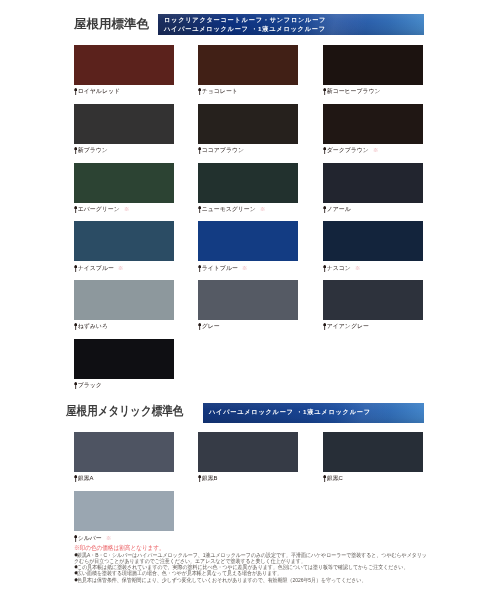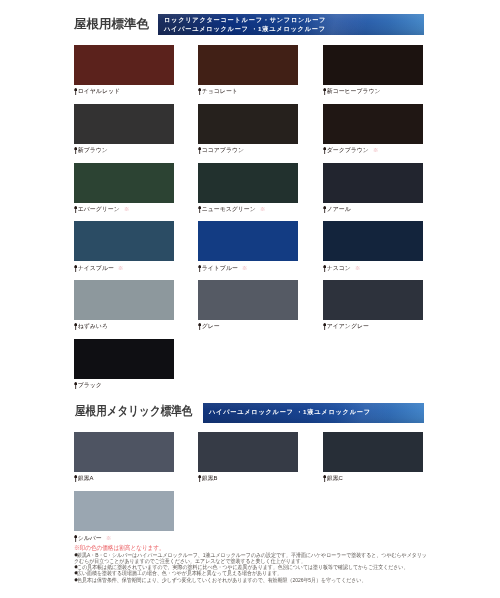--- a/index.html
+++ b/index.html
@@ -202,21 +202,21 @@
         <div class="chip" style="background:#0f0f13;"></div>
         <div class="lbl">
           <span class="pin"><svg class="pinsvg" width="3.4" height="7.2" viewBox="0 0 17 36" aria-hidden="true">
               <path d="M8.5 0.5 Q13.5 1.5 16 8.5 Q16.5 13 13.5 14.5 L10.6 14.5 L10.6 35 L6.4 35 L6.4 14.5 L3.5 14.5 Q0.5 13 1 8.5 Q3.5 1.5 8.5 0.5 Z" fill="#231815"></path>
             </svg></span>
           <span>ブラック</span>
         </div>
       </div>
     </div>
 
-  <div class="section-head" style="left:75px;top:402.5px;">
+  <div class="section-head" style="left:66px;top:402.5px;">
     <div class="sec-title narrow">屋根用メタリック標準色</div>
   </div>
 
   <div class="banner metal" style="position:absolute;left:203px;top:403px;width:221px;height:20px;">
     <div class="sheen"></div>
     <div class="btxt" style="padding-top:5px;">
       <div>ハイパーユメロックルーフ ・1液ユメロックルーフ</div>
     </div>
   </div>
 

